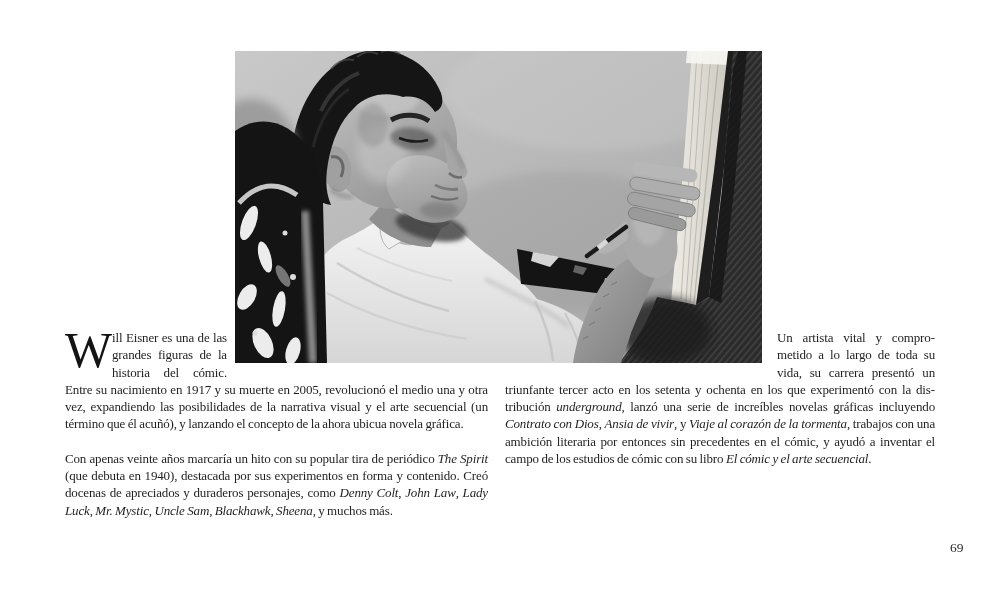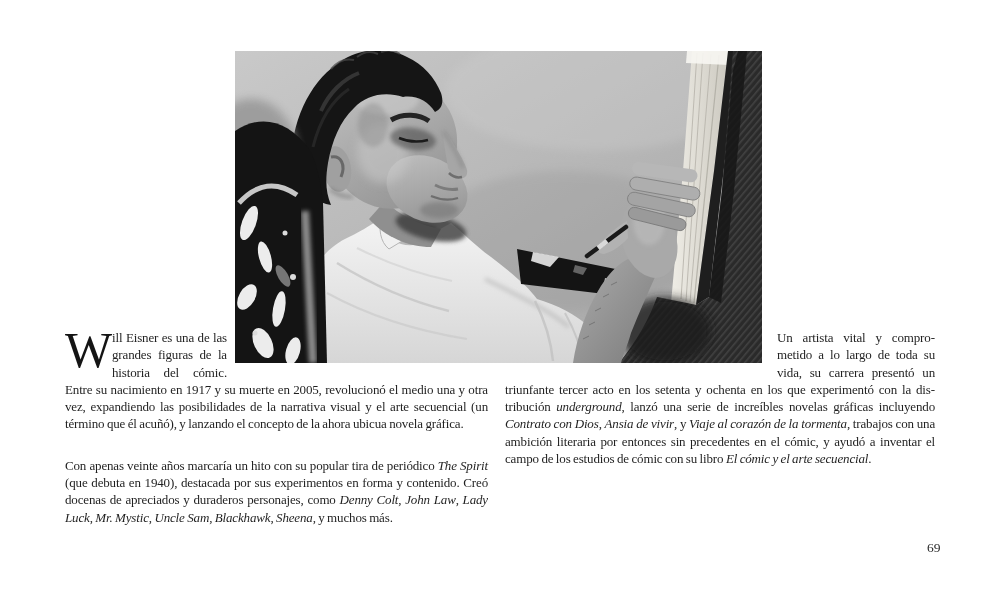--- a/index.html
+++ b/index.html
@@ -26,35 +26,35 @@
     font-size: 13px;
     line-height: 17.3px;
     letter-spacing: -0.15px;
     word-spacing: -0.6px;
     text-align: justify;
     hyphens: manual;
   }
   .col-left  { left: 65px;  width: 423px; }
   .col-right { left: 505px; width: 430px; }
   .para { margin: 0; }
-  .para + .para { margin-top: 24px; }
+  .para + .para { margin-top: 17px; }
   .wrap-spacer-right { float: right; width: 261px; height: 48px; }
   .wrap-spacer-left  { float: left;  width: 272px; height: 48px; }
   .dropcap {
     float: left;
     width: 47px;
     height: 48px;
     font-size: 50px;
     line-height: 42px;
     letter-spacing: 0;
     color: #141414;
   }
   .pagenum {
     position: absolute;
-    left: 927px;
+    left: 950px;
     top: 540px;
     width: 30px;
     font-size: 13.5px;
     text-align: left;
     color: #2a2a2a;
   }
   i { font-style: italic; }
 </style>
 </head>
 <body>

